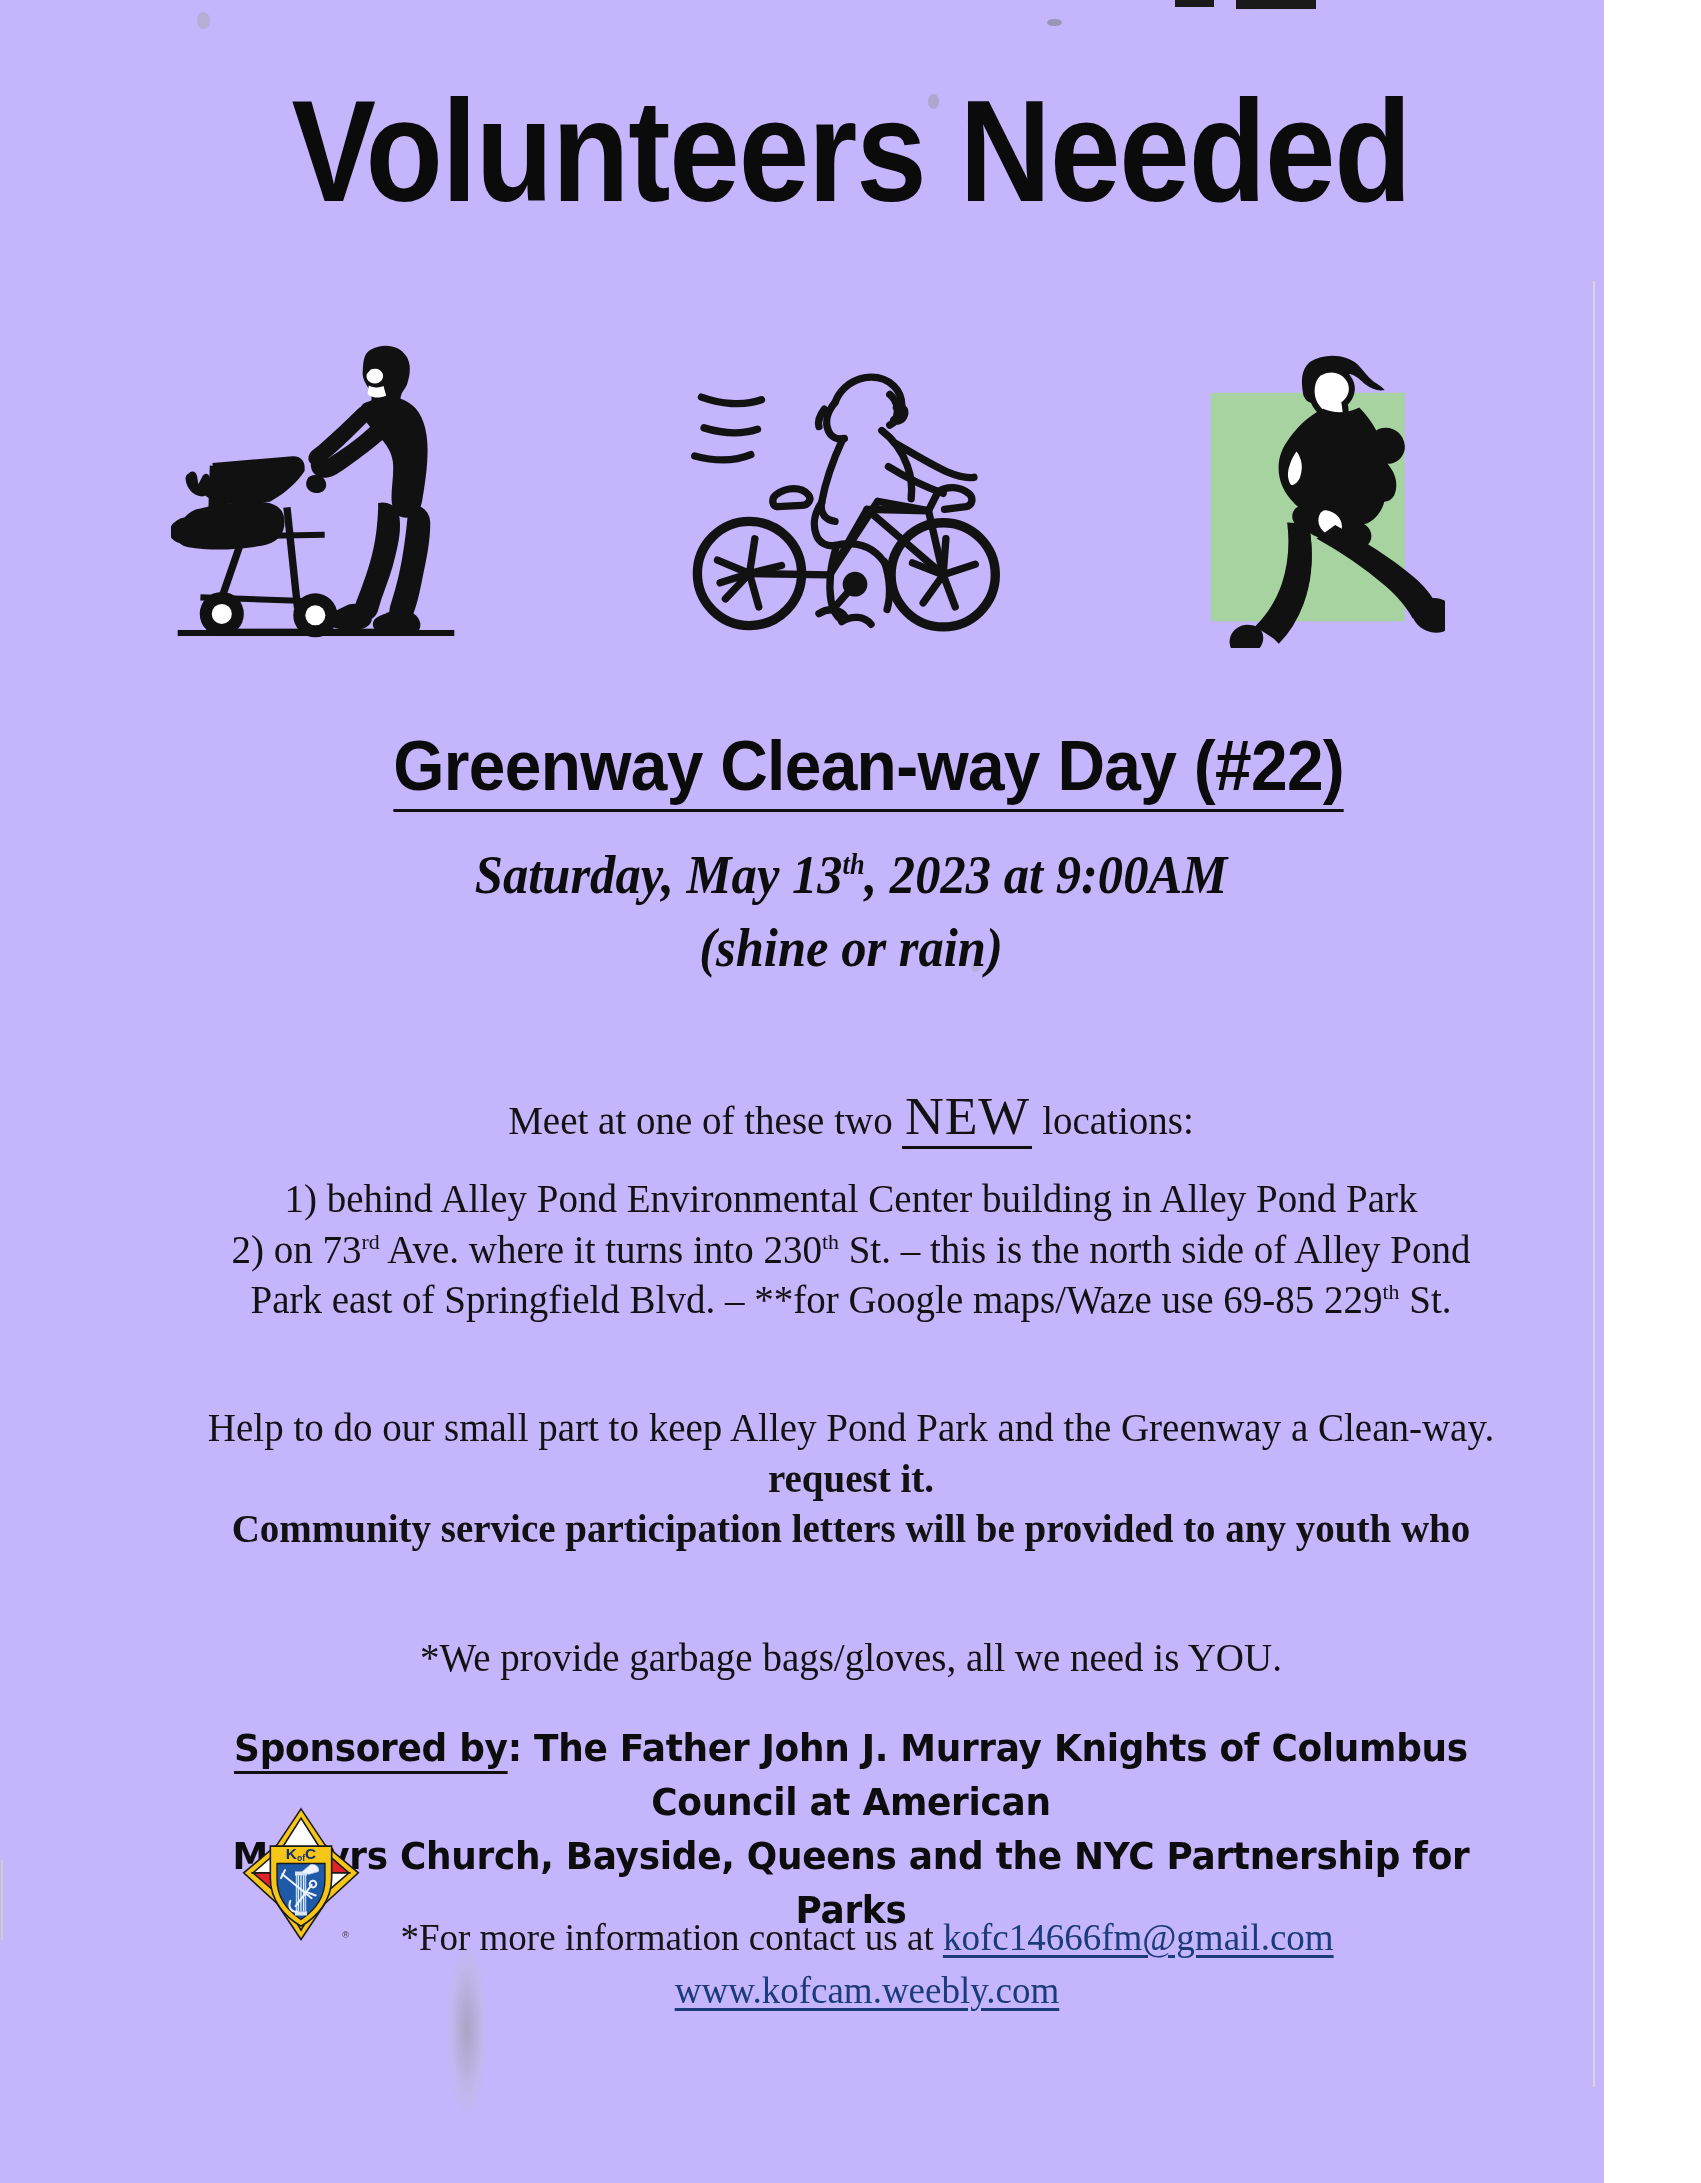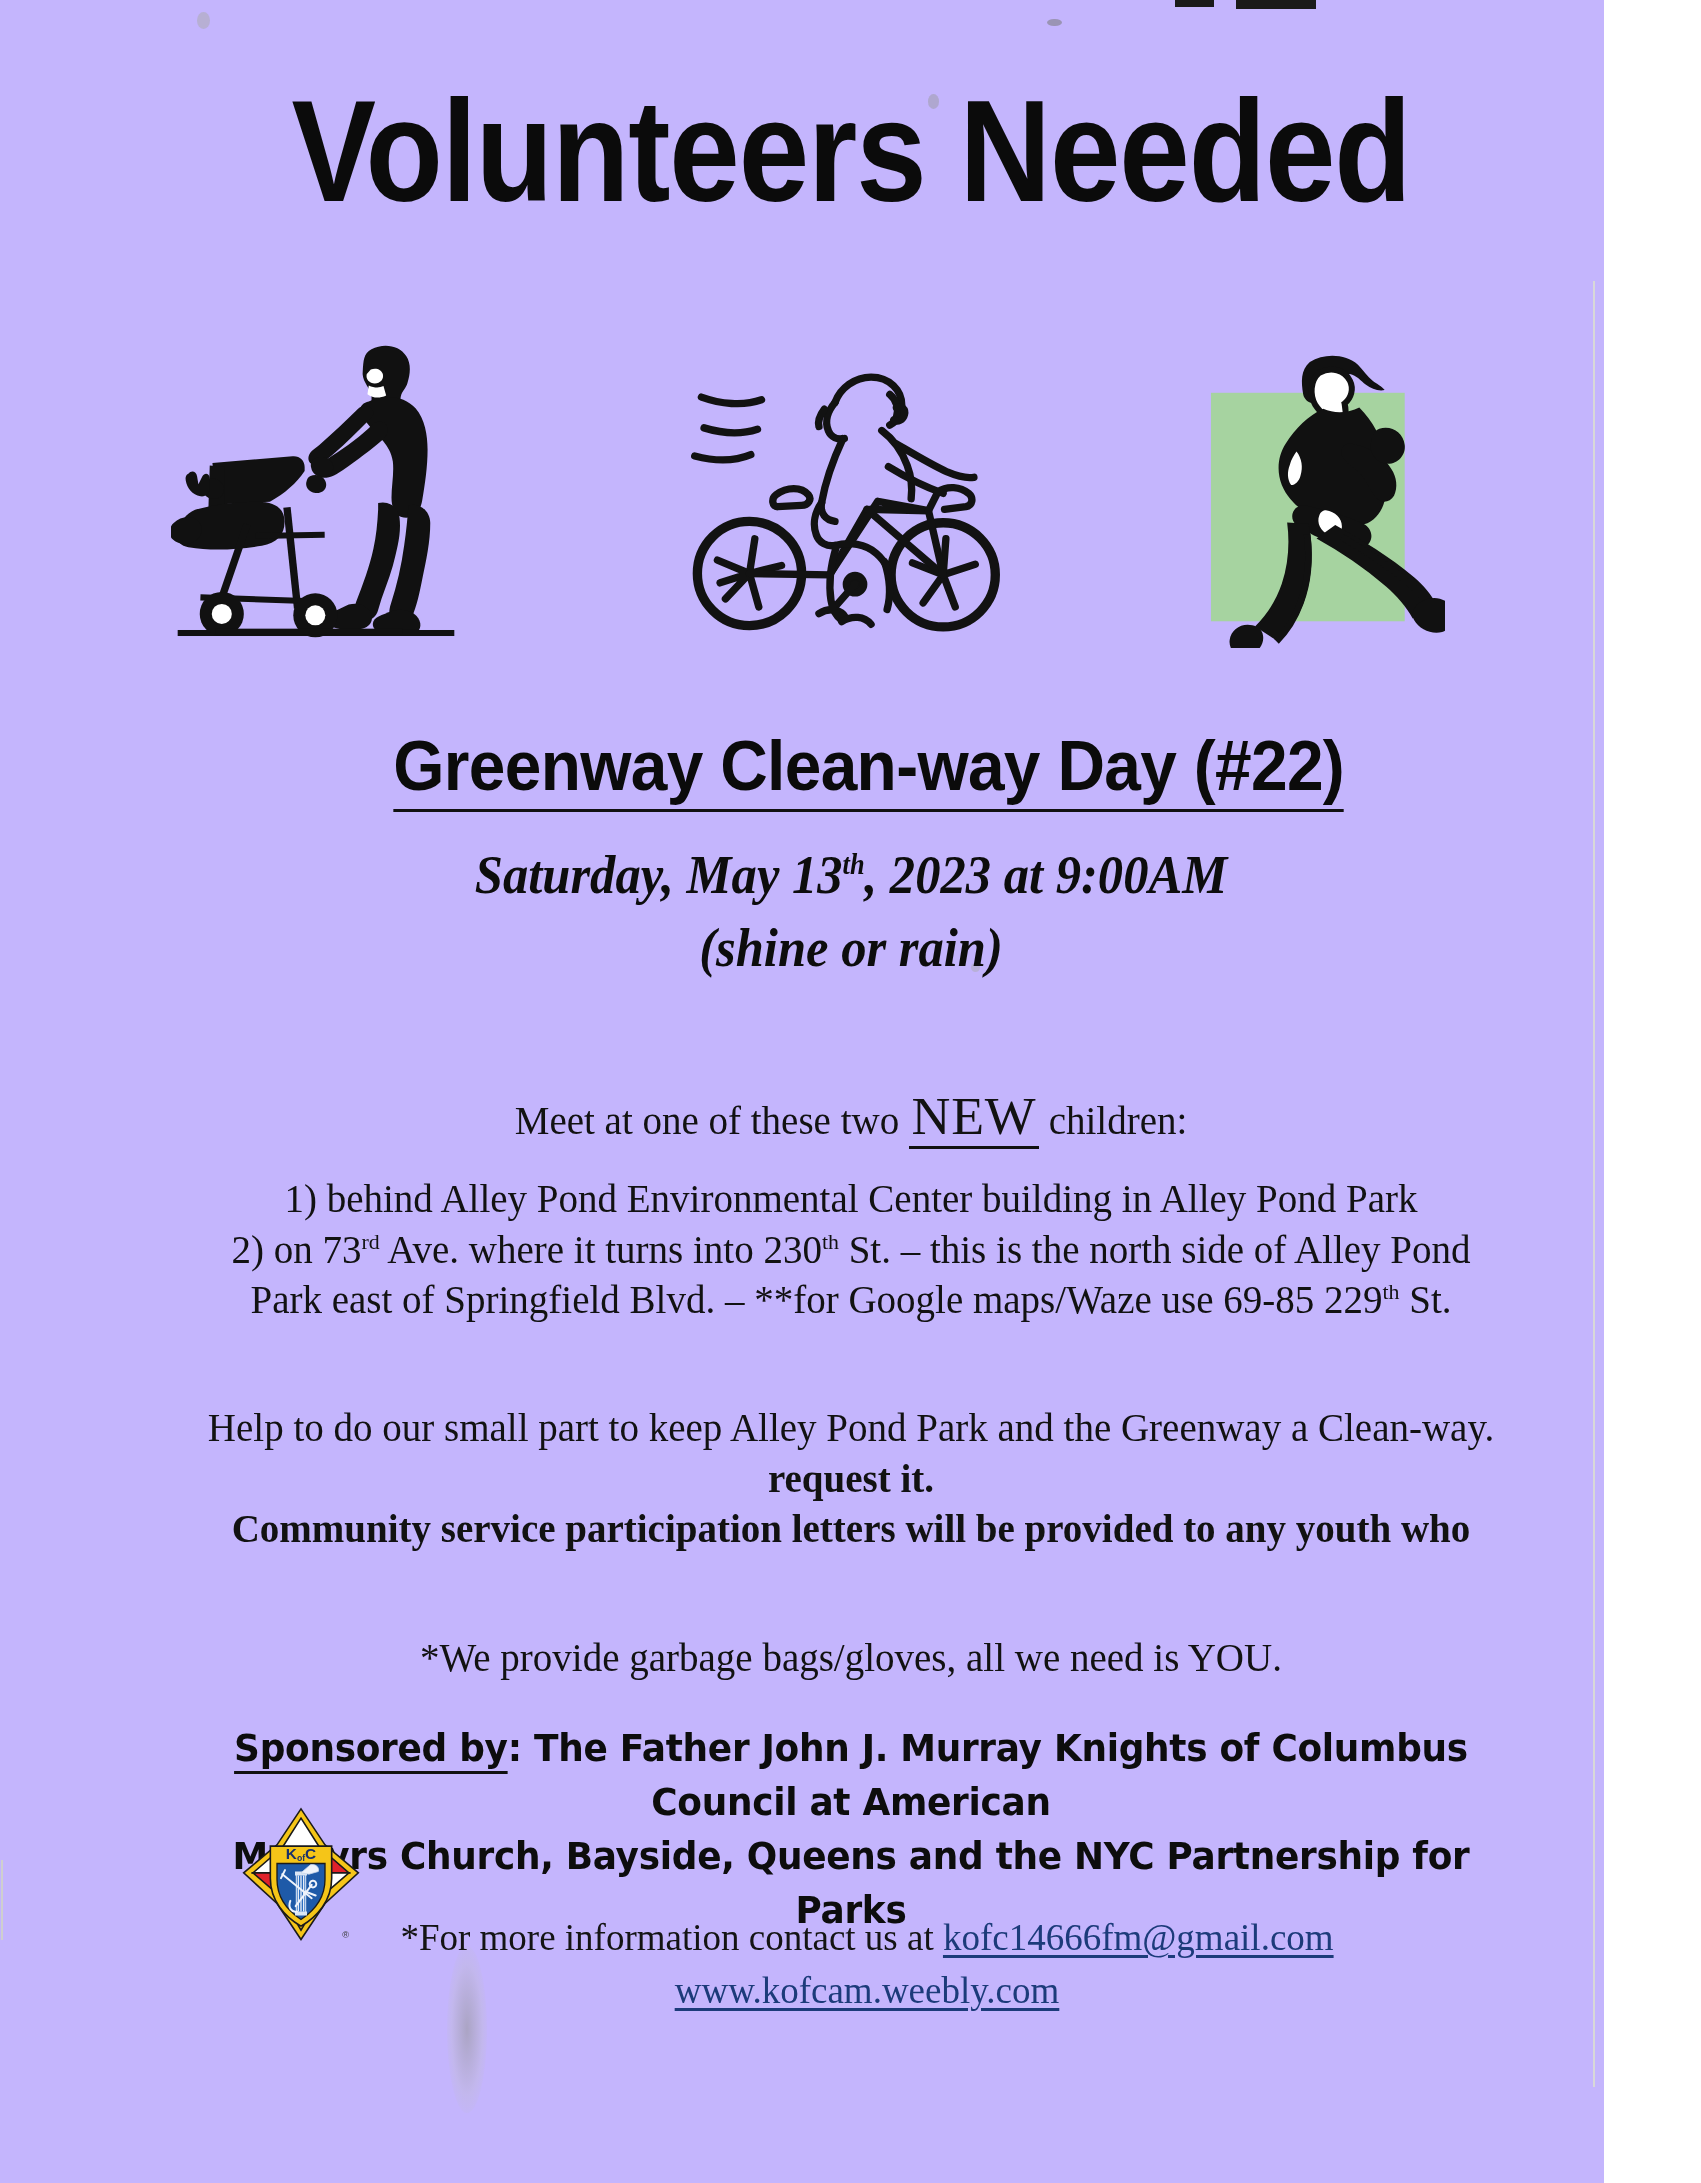--- a/index.html
+++ b/index.html
@@ -397,21 +397,21 @@
   </div>
 
   <div class="date-block">
     <div>
       <span>Saturday, May 13</span><sup>th</sup><span>, 2023 at 9:00AM</span>
     </div>
     <div>(shine or rain)</div>
   </div>
 
   <div class="body-text meet-line">
-    <span>Meet at one of these two </span><span class="new-word">NEW</span><span> children:</span>
+    <span>Meet at one of these two </span><span class="new-word">NEW</span><span> locations:</span>
   </div>
 
   <div class="body-text loc-block">
     <div>
       <span>1)</span>
       <span>behind Alley Pond Environmental Center building in Alley Pond Park</span>
     </div>
     <div>
       <span>2)</span>
       <span>on 73</span><sup>rd</sup><span> Ave. where it turns into 230</span><sup>th</sup><span> St. – this is the north side of Alley Pond</span>

